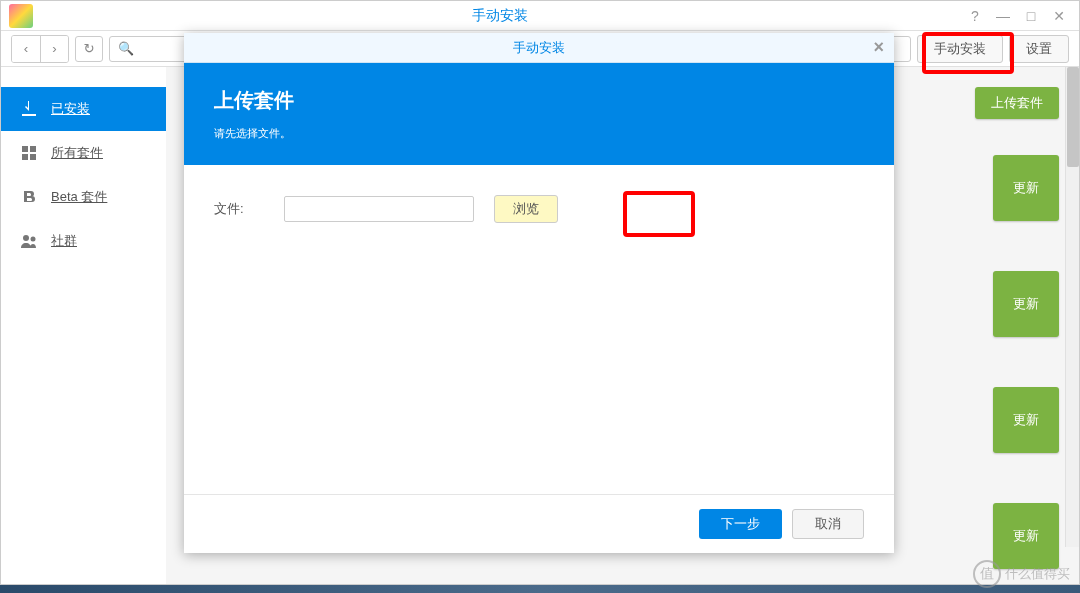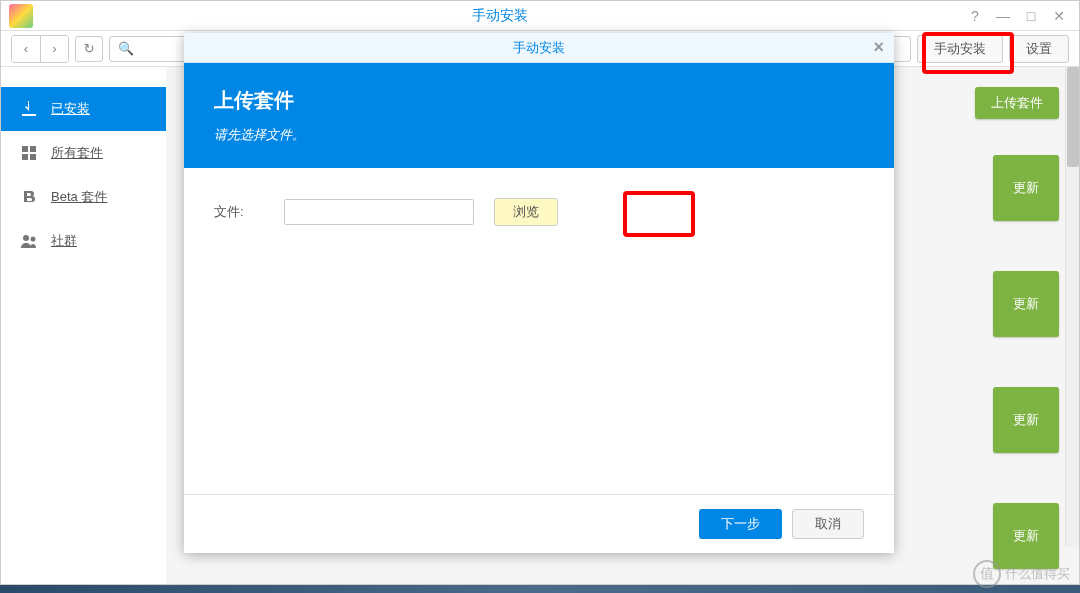--- a/index.html
+++ b/index.html
@@ -48,21 +48,21 @@
     .partial-text { position: absolute; left: 400px; top: 465px; color: #888; font-size: 12px; }
     .truncated-char { position: absolute; left: 713px; top: 175px; color: #999; font-size: 12px; }
     
     
     .modal-overlay { position: absolute; top: 32px; left: 183px; width: 710px; height: 520px; background: #fff; box-shadow: 0 2px 12px rgba(0,0,0,0.3); z-index: 100; }
     .modal-header { height: 30px; background: #f0f8ff; border-bottom: 1px solid #d0e5f5; display: flex; align-items: center; justify-content: center; position: relative; }
     .modal-title { color: #0086e5; font-size: 13px; }
     .modal-close { position: absolute; right: 10px; color: #999; font-size: 18px; cursor: pointer; font-weight: bold; }
     .modal-banner { background: #0086e5; color: #fff; padding: 24px 30px; }
     .modal-banner-title { font-size: 20px; font-weight: bold; margin-bottom: 12px; }
-    .modal-banner-sub { font-size: 13px; font-style: italic; }
+    .modal-banner-sub { font-size: 11px; }
     .modal-body { padding: 30px; }
     .form-row { display: flex; align-items: center; gap: 20px; }
     .form-label { color: #555; width: 50px; }
     .form-input { width: 190px; height: 26px; border: 1px solid #ccc; border-radius: 2px; padding: 0 6px; }
     .browse-btn { height: 28px; padding: 0 18px; border: 1px solid #ccc; border-radius: 3px; background: #fef9c3; color: #555; cursor: pointer; font-size: 13px; }
     .modal-footer { position: absolute; bottom: 0; left: 0; right: 0; padding: 14px 30px; border-top: 1px solid #e5e5e5; display: flex; justify-content: flex-end; gap: 10px; }
     .footer-btn { height: 30px; padding: 0 22px; border-radius: 3px; cursor: pointer; font-size: 13px; }
     .btn-primary { background: #0086e5; color: #fff; border: none; }
     .btn-default { background: #f5f5f5; color: #555; border: 1px solid #ccc; }
     .modal-hr { position: absolute; bottom: 58px; left: 30px; right: 30px; border: none; border-top: 1px solid #eee; }

